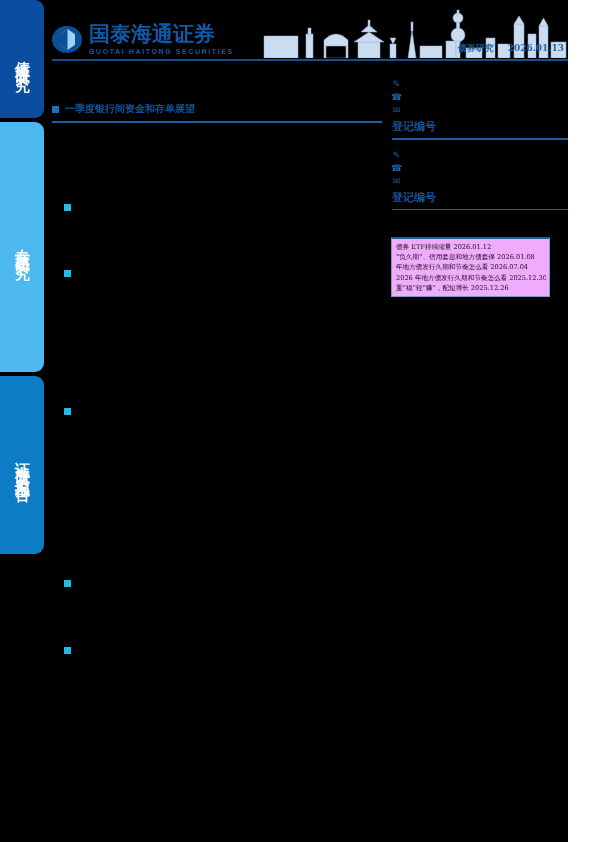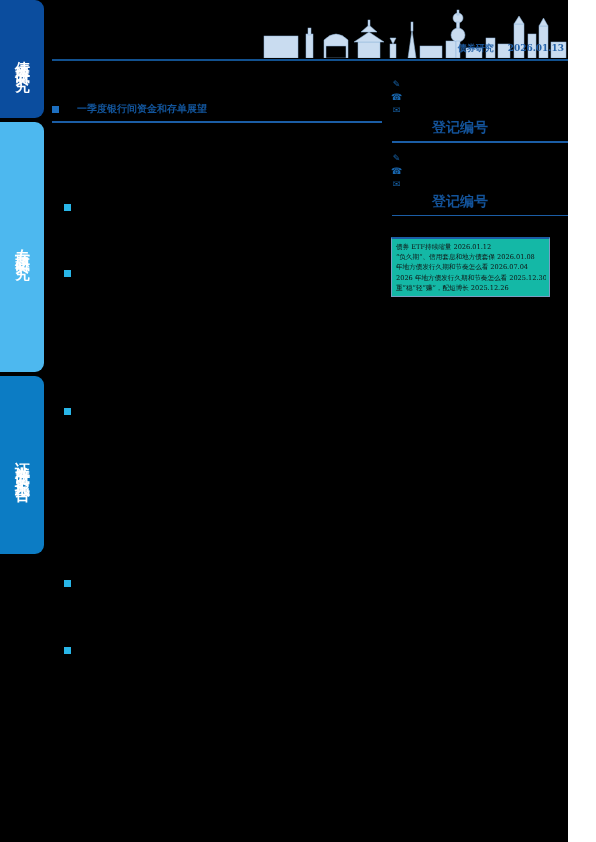--- a/index.html
+++ b/index.html
@@ -99,21 +99,21 @@
     position:absolute;left:52px;top:69px;width:330px;
     color:#12549a;font-size:15.5px;font-weight:700;
     font-family:"DejaVu Serif",serif;
     letter-spacing:.5px;
     z-index:20;
   }
   .subtitle{
     position:absolute;left:52px;top:102px;width:330px;
     color:#12549a;font-size:10px;font-weight:700;
     font-family:"DejaVu Serif",serif;
-    display:flex;align-items:center;gap:18px;
+    display:flex;align-items:center;gap:6px;
     z-index:20;
   }
   .sub-sq{width:7px;height:7px;background:#1d6fc0;display:inline-block;flex:none;}
   .title-rule{
     position:absolute;left:52px;top:121px;width:330px;height:1.5px;
     background:#1b5da5;z-index:15;
   }
 
   
   .analysts{
@@ -126,32 +126,32 @@
   }
   .an-ico{
     width:9px;height:9px;flex:none;color:#1867b0;
     display:flex;align-items:center;justify-content:center;font-size:9px;
     line-height:1;
   }
   .an-redact{
     height:7px;background:#000;flex:1;max-width:110px;
   }
   .an-reg{
-    color:#13539a;font-size:14px;font-weight:700;
+    color:#13539a;font-size:11px;font-weight:700;
     font-family:"DejaVu Serif",serif;margin-top:2px;
-    display:flex;gap:4px;align-items:center;margin-left:40px;
+    display:flex;gap:4px;align-items:center;
   }
   .an-rule{
     width:176px;height:1.5px;background:#1b5da5;margin-top:4px;
   }
 
   
   .related{
     position:absolute;left:391px;top:237px;width:159px;
-    background:#14b8a6;border:1px solid #7a9ec4;
+    background:#f0abfc;border:1px solid #7a9ec4;
     border-top:2px solid #1b5da5;
     box-sizing:border-box;
     padding:3px 3px 3px 4px;
     z-index:25;
   }
   .rel-line{
     font-family:"DejaVu Serif",serif;
     font-size:6.6px;color:#101010;
     line-height:1.55;
     white-space:nowrap;
@@ -228,20 +228,31 @@
         <rect x="289" y="34" width="15" height="16"></rect>
       </g>
     </svg>
   </div>
 
   <div class="hdr-meta">
     <span>债券研究</span>
     <span>2026.01.13</span>
   </div>
 
+  <div class="logo-wrap">
+    <div class="logo-mark">
+      <div class="ell"></div>
+        <div class="hex"></div>
+        <div class="hexmid"></div>
+    </div>
+    <div>
+      <div class="logo-cn">国泰海通证券</div>
+      <div class="logo-en">GUOTAI HAITONG SECURITIES</div>
+    </div>
+  </div>
 
   <div class="hdr-rule"></div>
 
   <div class="subtitle">
     <span class="sub-sq"></span>
     <span>一季度银行间资金和存单展望</span>
   </div>
   <div class="title-rule"></div>
 
   <div class="analysts">

